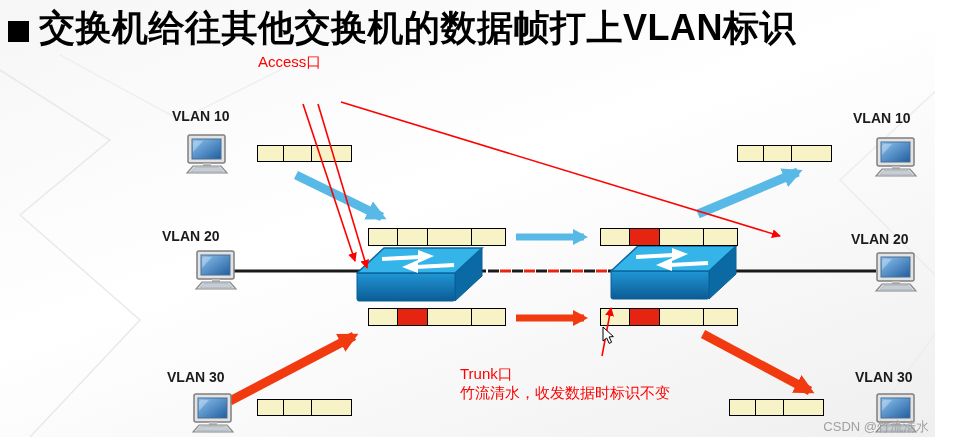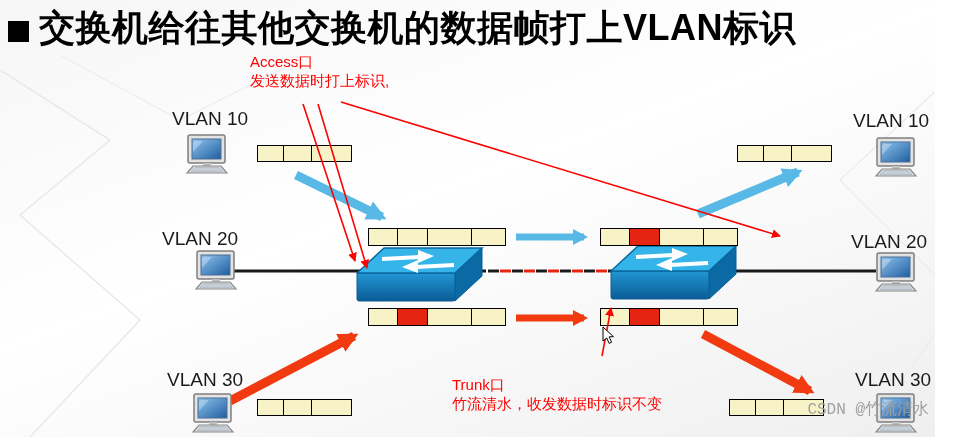--- a/index.html
+++ b/index.html
@@ -20,35 +20,35 @@
     position:relative;width:935px;height:437px;overflow:hidden;
     background:linear-gradient(160deg,#f6f6f6 0%,#ffffff 45%,#efefef 100%);
   }
   .layer{position:absolute;left:0;top:0;pointer-events:none;}
   .z1{z-index:1}.z3{z-index:3}
 
   .title-row{position:absolute;top:4px;left:8px;display:flex;align-items:center;gap:10px;z-index:4;}
   .title-bullet{width:21px;height:21px;background:#000;margin-top:6px;flex:0 0 auto;}
   .title-text{font-size:36px;font-weight:800;color:var(--title-color);white-space:nowrap;letter-spacing:0.5px;}
 
-  .vlan-label{position:absolute;font-size:19px;font-weight:normal;color:var(--label-color);z-index:2;white-space:nowrap;}
+  .vlan-label{position:absolute;font-size:14px;font-weight:bold;color:var(--label-color);z-index:2;white-space:nowrap;}
 
   .computer,.switch{position:absolute;z-index:2;}
 
   .frame{position:absolute;display:flex;border:1.5px solid #000;background:var(--frame-fill);z-index:2;}
   .frame .seg{flex:1;border-right:1.3px solid #000;}
   .frame .seg:last-child{border-right:none;}
   .frame .seg:nth-child(1){flex:.85;}
   .frame .seg:nth-child(2){flex:.9;}
   .frame .seg:nth-child(3){flex:1.3;}
   .frame .seg.tag{background:var(--tag-fill);}
 
-  .ann{position:absolute;color:var(--annotation-red);font-size:15px;line-height:19px;z-index:4;white-space:nowrap;}
-
-  .watermark{position:absolute;right:6px;bottom:17px;font-size:16px;color:var(--watermark-color);z-index:4;font-family:Liberation Mono, monospace;}
+  .ann{position:absolute;color:var(--annotation-red);font-size:15px;line-height:19px;z-index:4;white-space:nowrap;margin-left:8px;}
+
+  .watermark{position:absolute;right:6px;bottom:1px;font-size:13px;color:var(--watermark-color);z-index:4;}
 </style>
 </head>
 <body>
 
 <div class="stage">
 
   <svg width="0" height="0" style="position:absolute" aria-hidden="true">
     <defs>
       <linearGradient id="screen-grad" x1="0" y1="0" x2="1" y2="1">
         <stop offset="0" stop-color="#8fc3ef"></stop>
@@ -192,23 +192,22 @@
       <div class="seg plain"></div>
     </div>
   <div class="frame" style="left:729px;top:399px;width:95px;height:17px">
       <div class="seg plain"></div>
       <div class="seg plain"></div>
       <div class="seg plain"></div>
     </div>
 
   <div class="ann" style="left:250px;top:52px">
     <div>Access口</div>
-    <div>发送数据时打上标识,</div>
   </div>
-  <div class="ann" style="left:452px;top:375px">
+  <div class="ann" style="left:452px;top:364px">
     <div>Trunk口</div>
     <div>竹流清水，收发数据时标识不变</div>
   </div>
 
   <svg class="layer z3" width="969" height="437" viewBox="0 0 969 437">
     <defs>
       <marker id="head-thin" markerUnits="userSpaceOnUse" markerWidth="12" markerHeight="12" refX="8" refY="4.5" orient="auto">
         <path d="M0,0 L9,4.5 L0,9 Z" style="fill:var(--annotation-red)"></path>
       </marker>
     </defs>

